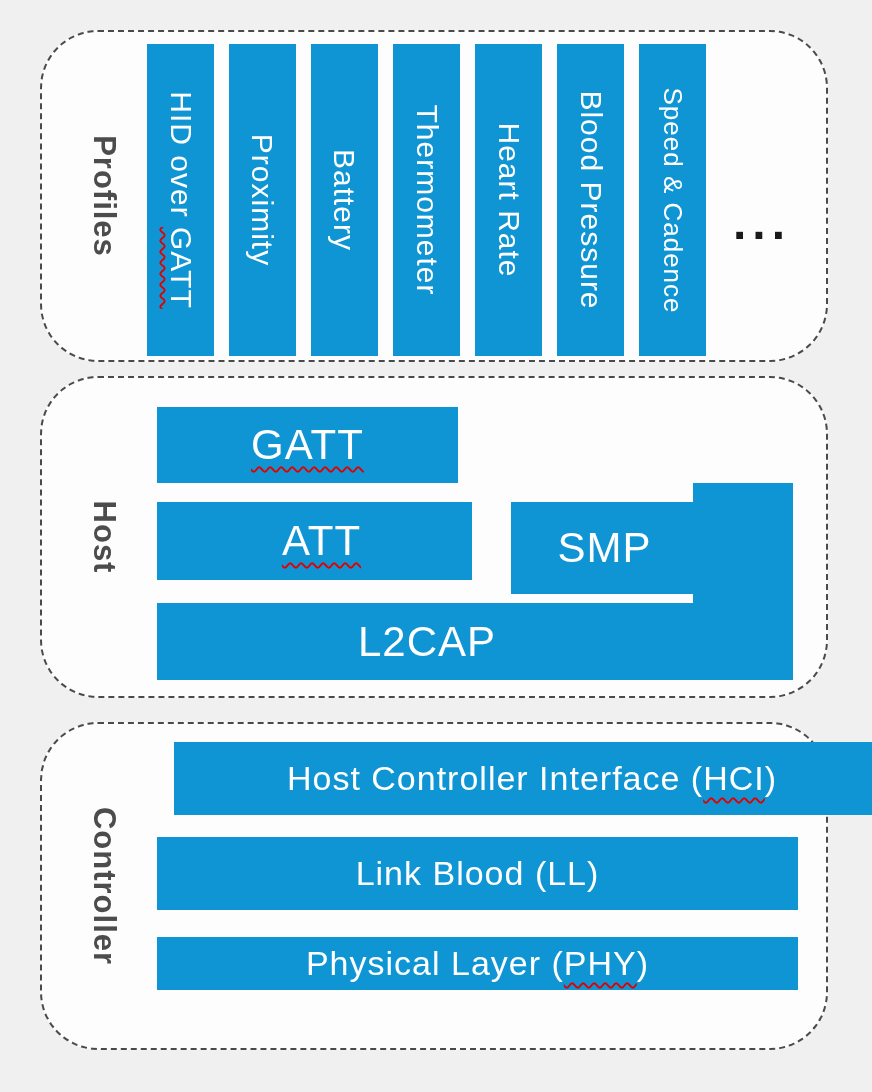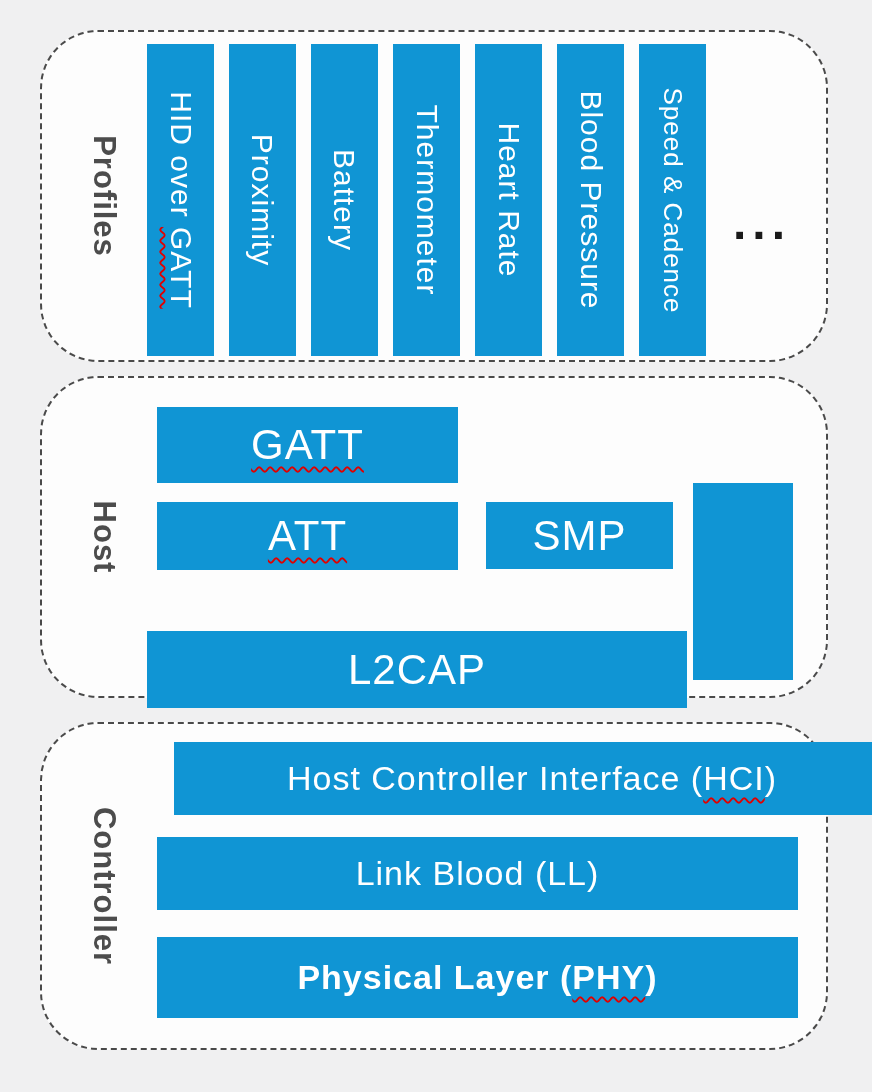--- a/index.html
+++ b/index.html
@@ -108,44 +108,44 @@
     <div class="label-col">
       <span class="vtext section-label">Host</span>
     </div>
 
     <div class="bluebox host-text" style="left:115px;top:29px;width:301px;height:76px;">
       <span><span class="misspell">GATT</span></span>
     </div>
 
     <div class="bluebox" style="left:651px;top:105px;width:100px;height:197px;"></div>
 
-    <div class="bluebox host-text" style="left:115px;top:124px;width:301px;height:68px;">
+    <div class="bluebox host-text" style="left:115px;top:124px;width:301px;height:78px;padding-left:14px;">
       <span><span class="misspell">ATT</span></span>
     </div>
 
-    <div class="bluebox host-text" style="left:444px;top:124px;width:187px;height:67px;">
+    <div class="bluebox host-text" style="left:469px;top:124px;width:187px;height:92px;">
       <span>SMP</span>
     </div>
 
-    <div class="bluebox host-text" style="left:105px;top:225px;width:540px;height:77px;margin-top:28px;">
+    <div class="bluebox host-text" style="left:115px;top:225px;width:540px;height:77px;">
       <span>L2CAP</span>
     </div>
   </div>
 
   <div class="panel" id="controller-panel">
     <div class="label-col">
       <span class="vtext section-label">Controller</span>
     </div>
 
     <div class="bluebox ctrl-text" style="left:132px;top:18px;width:716px;height:73px;">
       <span><span>Host Controller Interface (</span><span class="misspell">HCI</span><span>)</span></span>
     </div>
 
     <div class="bluebox ctrl-text" style="left:115px;top:113px;width:641px;height:73px;">
       <span>Link Blood (LL)</span>
     </div>
 
-    <div class="bluebox ctrl-text" style="left:115px;top:213px;width:641px;height:81px;font-weight:bold;">
+    <div class="bluebox ctrl-text" style="left:115px;top:213px;width:641px;height:53px;">
       <span><span>Physical Layer (</span><span class="misspell">PHY</span><span>)</span></span>
     </div>
   </div>
 
 </div>
 
 </body></html>

